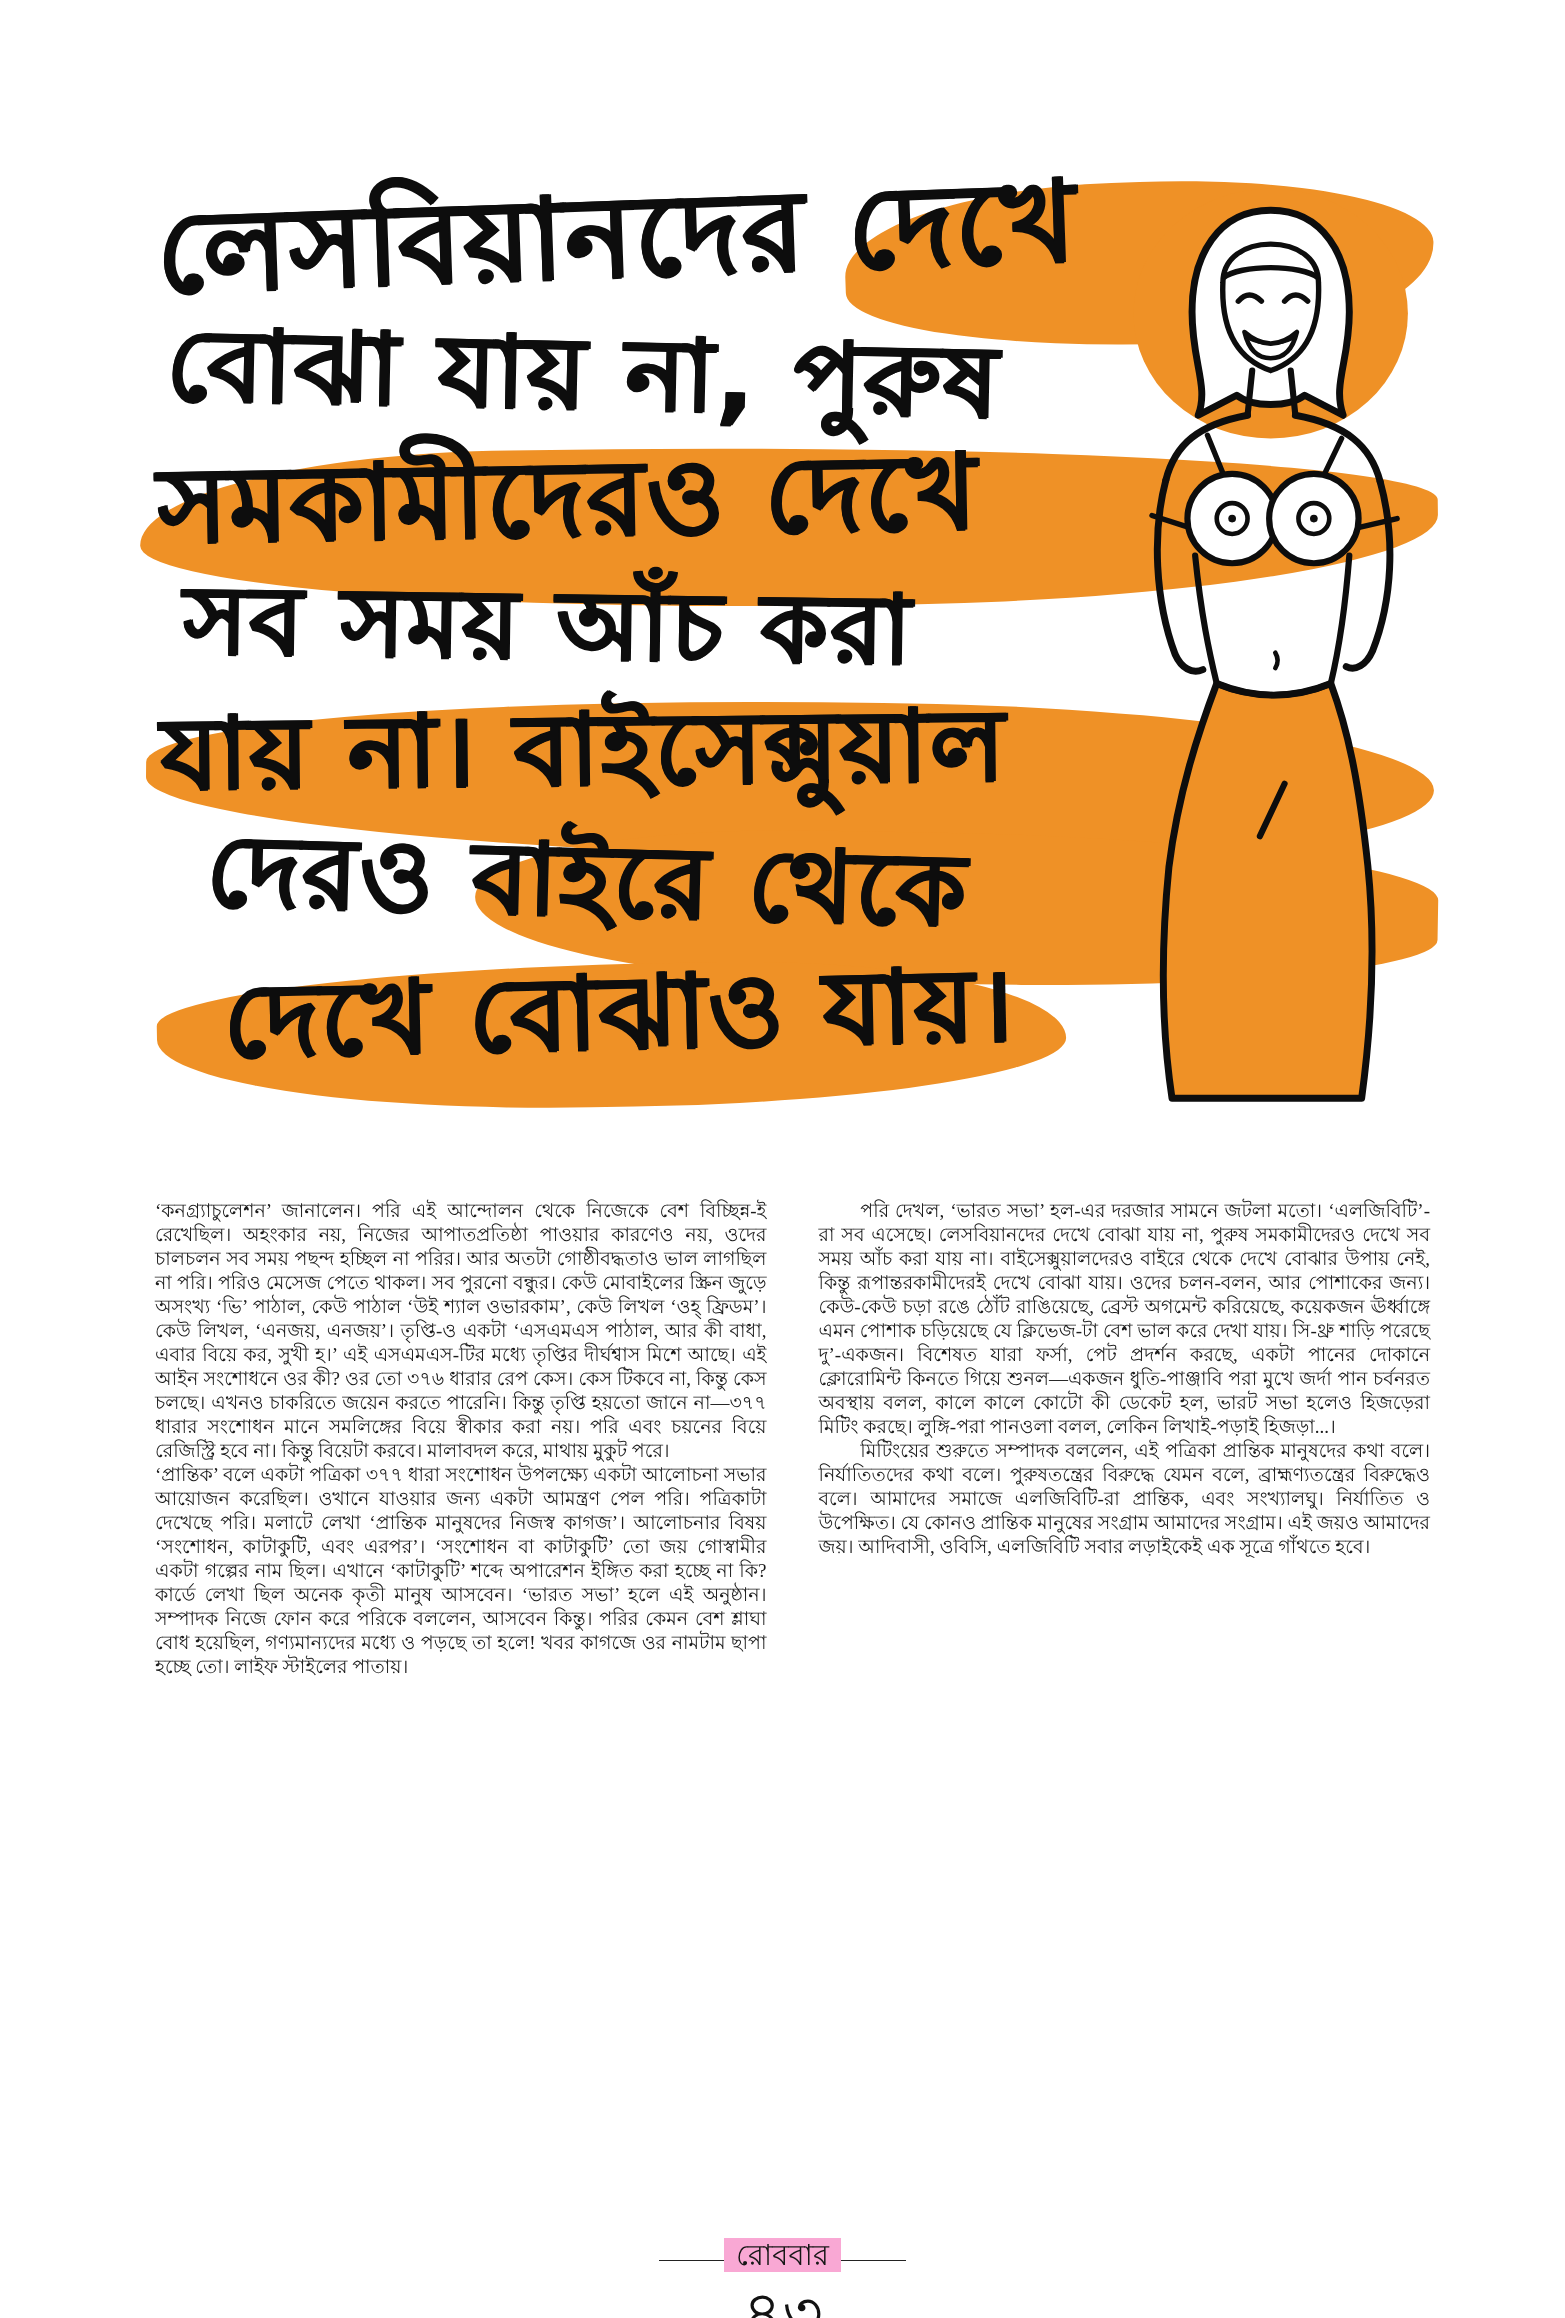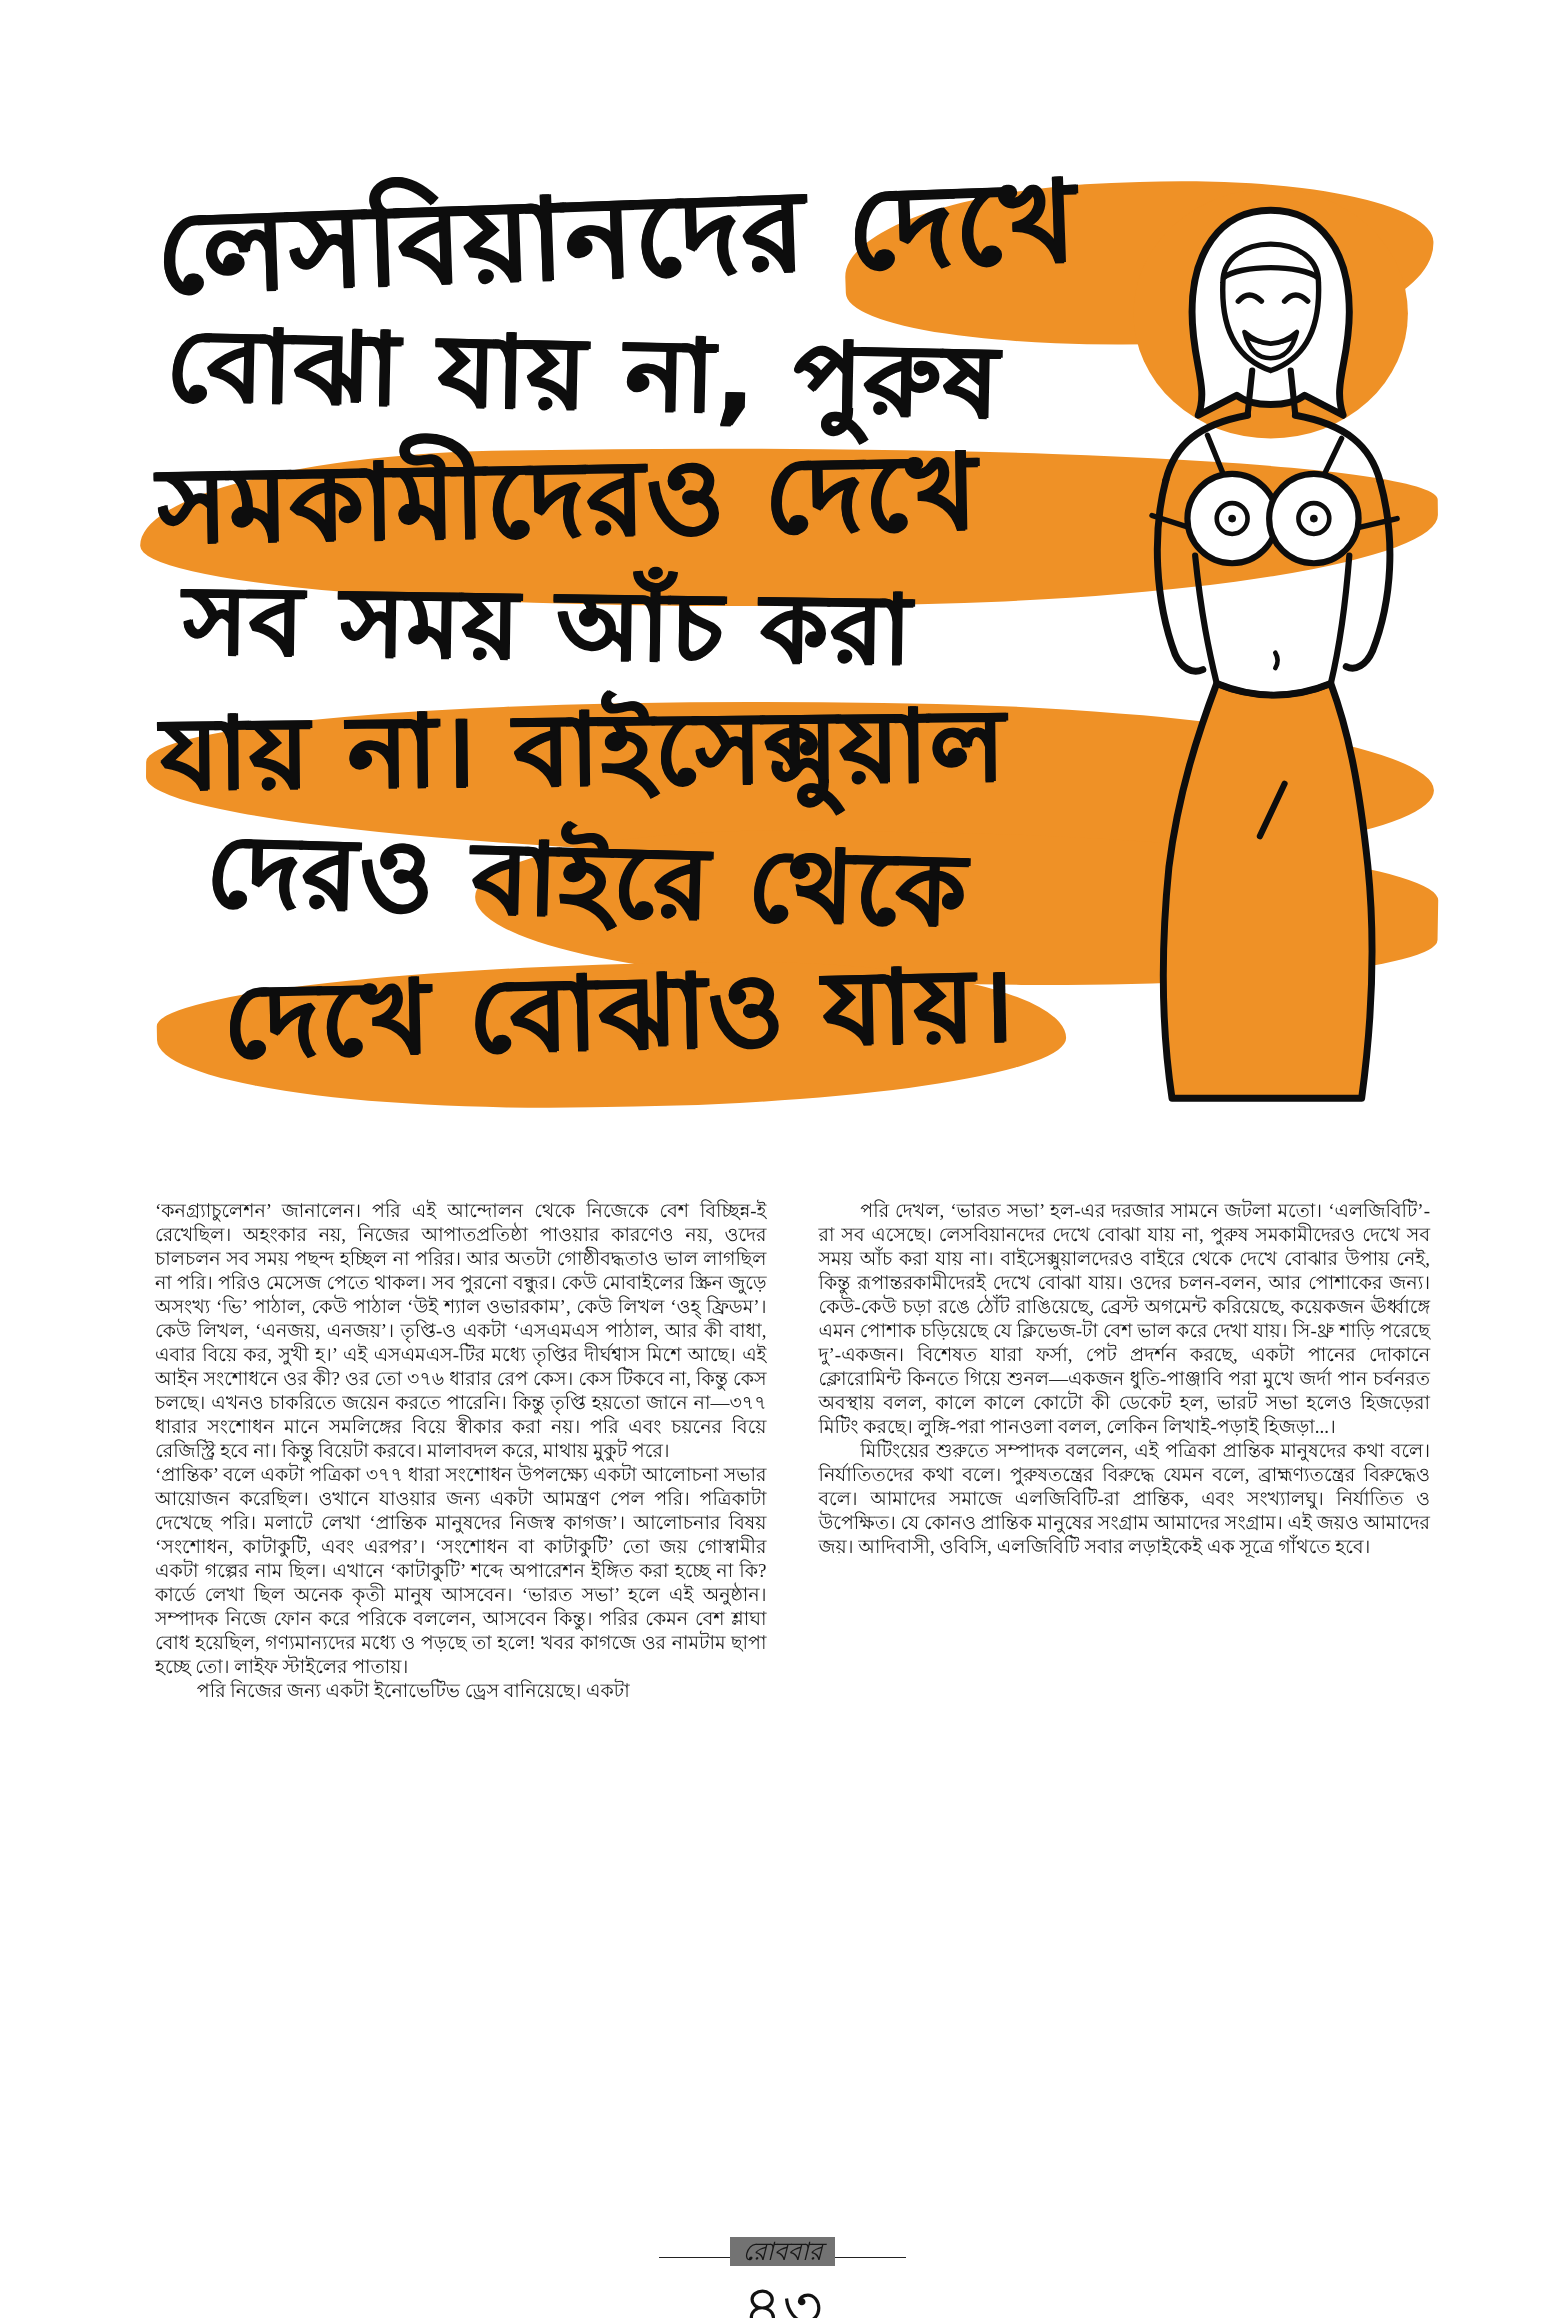--- a/index.html
+++ b/index.html
@@ -86,26 +86,25 @@
     display:inline-block;
     min-width:185px;
   }
   .masthead .rule {
     position:absolute;
     left:-31px; right:-31px; top:58%;
     border-top:1.5px solid #222;
   }
   .masthead .word {
     position:relative;
-    background:#737373;
+    background:#f9a8d4;
     padding:0 12.3px;
     font-family:"DejaVu Serif", serif;
-    font-size:25px;
+    font-size:29px;
     color:#161616;
-    font-style:italic;
   }
   .folio {
     margin-top:1.5px;
     font-family:"DejaVu Serif", serif;
     font-size:62px;
     line-height:1;
     color:#121212;
   }
 </style>
 </head>
@@ -175,21 +174,20 @@
     <div class="headline-line hl4">সব সময় আঁচ করা</div>
     <div class="headline-line hl5">যায় না। বাইসেক্সুয়াল</div>
     <div class="headline-line hl6">দেরও বাইরে থেকে</div>
     <div class="headline-line hl7">দেখে বোঝাও যায়।</div>
   </div>
 
   <div class="columns">
     <div class="col">
       <p>‘কনগ্র্যাচুলেশন’ জানালেন। পরি এই আন্দোলন থেকে নিজেকে বেশ বিচ্ছিন্ন-ই রেখেছিল। অহংকার নয়, নিজের আপাতপ্রতিষ্ঠা পাওয়ার কারণেও নয়, ওদের চালচলন সব সময় পছন্দ হচ্ছিল না পরির। আর অতটা গোষ্ঠীবদ্ধতাও ভাল লাগছিল না পরি। পরিও মেসেজ পেতে থাকল। সব পুরনো বন্ধুর। কেউ মোবাইলের স্ক্রিন জুড়ে অসংখ্য ‘ভি’ পাঠাল, কেউ পাঠাল ‘উই শ্যাল ওভারকাম’, কেউ লিখল ‘ওহ্‌ ফ্রিডম’। কেউ লিখল, ‘এনজয়, এনজয়’। তৃপ্তি-ও একটা ‘এসএমএস পাঠাল, আর কী বাধা, এবার বিয়ে কর, সুখী হ।’ এই এসএমএস-টির মধ্যে তৃপ্তির দীর্ঘশ্বাস মিশে আছে। এই আইন সংশোধনে ওর কী? ওর তো ৩৭৬ ধারার রেপ কেস। কেস টিকবে না, কিন্তু কেস চলছে। এখনও চাকরিতে জয়েন করতে পারেনি। কিন্তু তৃপ্তি হয়তো জানে না—৩৭৭ ধারার সংশোধন মানে সমলিঙ্গের বিয়ে স্বীকার করা নয়। পরি এবং চয়নের বিয়ে রেজিস্ট্রি হবে না। কিন্তু বিয়েটা করবে। মালাবদল করে, মাথায় মুকুট পরে।</p>
       <p>‘প্রান্তিক’ বলে একটা পত্রিকা ৩৭৭ ধারা সংশোধন উপলক্ষ্যে একটা আলোচনা সভার আয়োজন করেছিল। ওখানে যাওয়ার জন্য একটা আমন্ত্রণ পেল পরি। পত্রিকাটা দেখেছে পরি। মলাটে লেখা ‘প্রান্তিক মানুষদের নিজস্ব কাগজ’। আলোচনার বিষয় ‘সংশোধন, কাটাকুটি, এবং এরপর’। ‘সংশোধন বা কাটাকুটি’ তো জয় গোস্বামীর একটা গল্পের নাম ছিল। এখানে ‘কাটাকুটি’ শব্দে অপারেশন ইঙ্গিত করা হচ্ছে না কি? কার্ডে লেখা ছিল অনেক কৃতী মানুষ আসবেন। ‘ভারত সভা’ হলে এই অনুষ্ঠান। সম্পাদক নিজে ফোন করে পরিকে বললেন, আসবেন কিন্তু। পরির কেমন বেশ শ্লাঘা বোধ হয়েছিল, গণ্যমান্যদের মধ্যে ও পড়ছে তা হলে! খবর কাগজে ওর নামটাম ছাপা হচ্ছে তো। লাইফ স্টাইলের পাতায়।</p>
-      <p class="indent">পরি নিজের জন্য একটা ইনোভেটিভ ড্রেস বানিয়েছে। একটা</p>
     </div>
     <div class="col">
       <p class="indent">পরি দেখল, ‘ভারত সভা’ হল-এর দরজার সামনে জটলা মতো। ‘এলজিবিটি’-রা সব এসেছে। লেসবিয়ানদের দেখে বোঝা যায় না, পুরুষ সমকামীদেরও দেখে সব সময় আঁচ করা যায় না। বাইসেক্সুয়ালদেরও বাইরে থেকে দেখে বোঝার উপায় নেই, কিন্তু রূপান্তরকামীদেরই দেখে বোঝা যায়। ওদের চলন-বলন, আর পোশাকের জন্য। কেউ-কেউ চড়া রঙে ঠোঁট রাঙিয়েছে, ব্রেস্ট অগমেন্ট করিয়েছে, কয়েকজন ঊর্ধ্বাঙ্গে এমন পোশাক চড়িয়েছে যে ক্লিভেজ-টা বেশ ভাল করে দেখা যায়। সি-থ্রু শাড়ি পরেছে দু’-একজন। বিশেষত যারা ফর্সা, পেট প্রদর্শন করছে, একটা পানের দোকানে ক্লোরোমিন্ট কিনতে গিয়ে শুনল—একজন ধুতি-পাঞ্জাবি পরা মুখে জর্দা পান চর্বনরত অবস্থায় বলল, কালে কালে কোটো কী ডেকেট হল, ভারট সভা হলেও হিজড়েরা মিটিং করছে। লুঙ্গি-পরা পানওলা বলল, লেকিন লিখাই-পড়াই হিজড়া...।</p>
       <p class="indent">মিটিংয়ের শুরুতে সম্পাদক বললেন, এই পত্রিকা প্রান্তিক মানুষদের কথা বলে। নির্যাতিতদের কথা বলে। পুরুষতন্ত্রের বিরুদ্ধে যেমন বলে, ব্রাহ্মণ্যতন্ত্রের বিরুদ্ধেও বলে। আমাদের সমাজে এলজিবিটি-রা প্রান্তিক, এবং সংখ্যালঘু। নির্যাতিত ও উপেক্ষিত। যে কোনও প্রান্তিক মানুষের সংগ্রাম আমাদের সংগ্রাম। এই জয়ও আমাদের জয়। আদিবাসী, ওবিসি, এলজিবিটি সবার লড়াইকেই এক সূত্রে গাঁথতে হবে।</p>
     </div>
   </div>
 
   <div class="footer">
     <div class="masthead">
       <div class="rule"></div>

